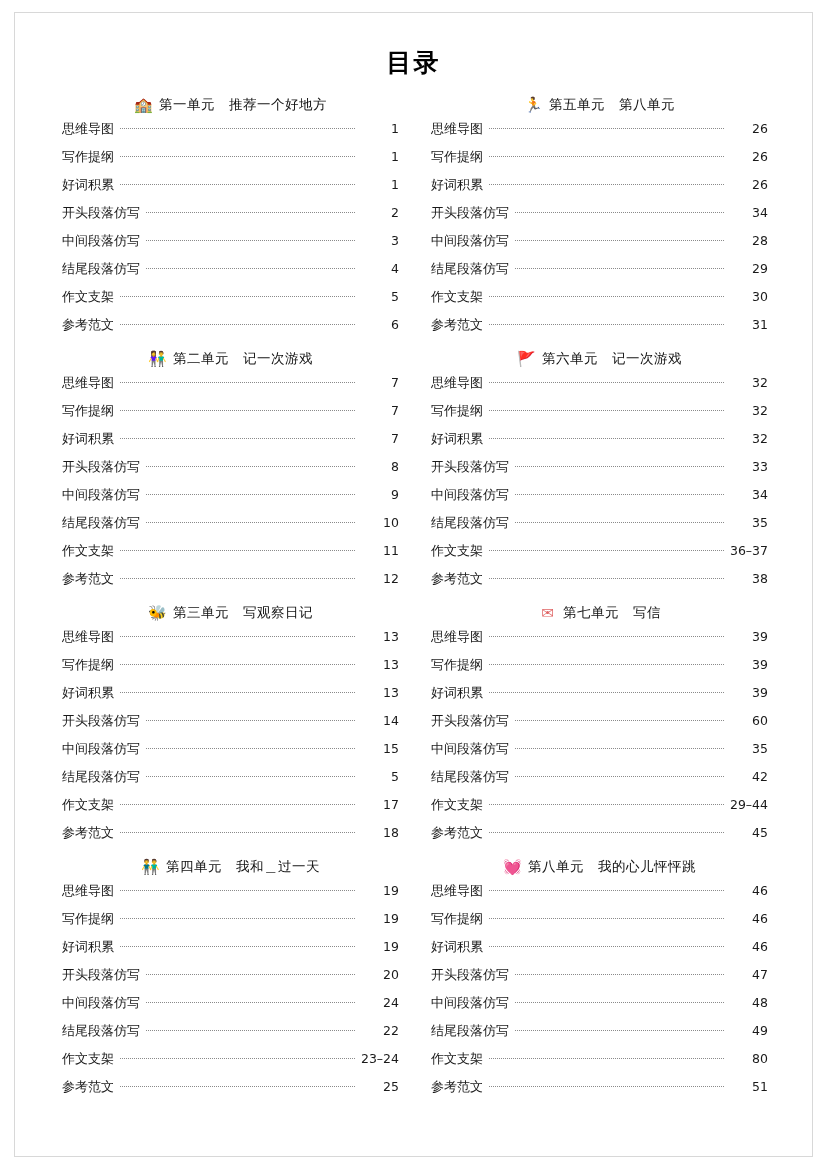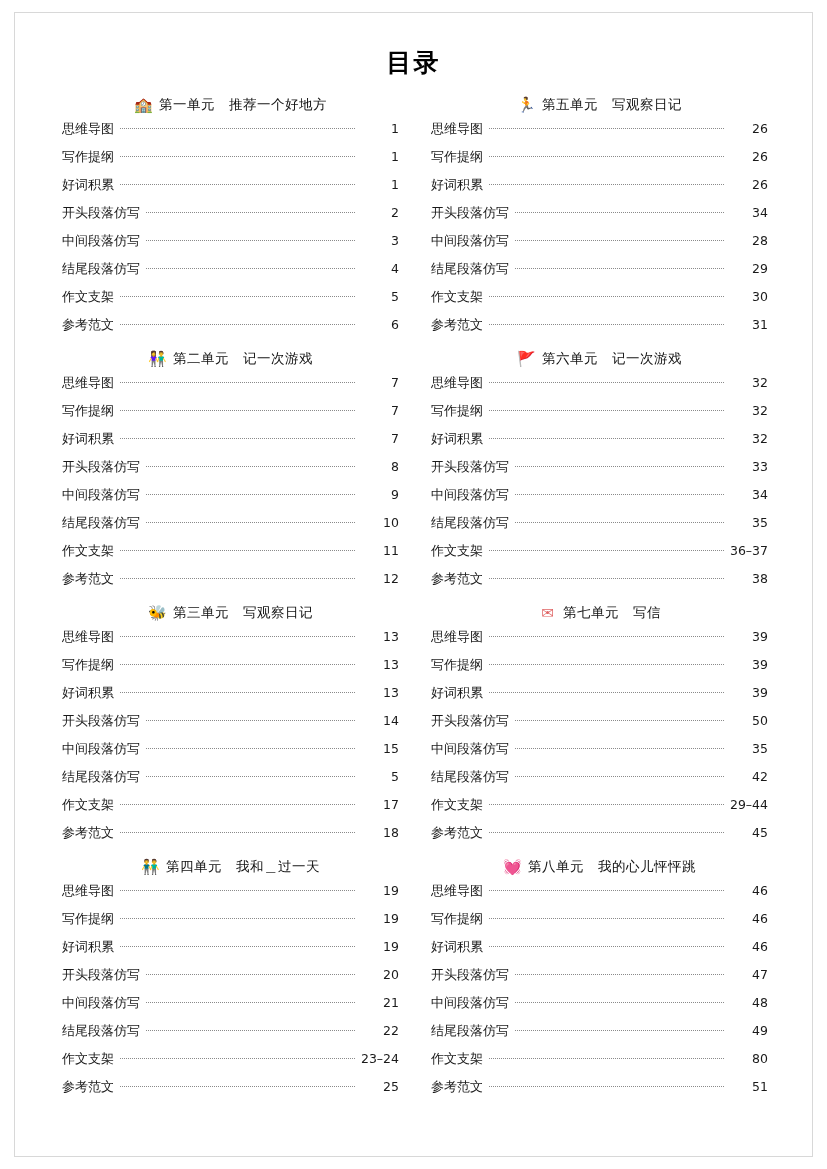--- a/index.html
+++ b/index.html
@@ -295,21 +295,21 @@
           <span class="entry-page">19</span>
         </div>
         <div class="entry">
           <span class="entry-label">开头段落仿写</span>
           <span class="entry-dots"></span>
           <span class="entry-page">20</span>
         </div>
         <div class="entry">
           <span class="entry-label">中间段落仿写</span>
           <span class="entry-dots"></span>
-          <span class="entry-page">21</span>
+          <span class="entry-page">24</span>
         </div>
         <div class="entry">
           <span class="entry-label">结尾段落仿写</span>
           <span class="entry-dots"></span>
           <span class="entry-page">22</span>
         </div>
         <div class="entry">
           <span class="entry-label">作文支架</span>
           <span class="entry-dots"></span>
           <span class="entry-page">23–24</span>
@@ -321,21 +321,21 @@
         </div>
       </div>
 
     </div>
 
     <div class="col">
 
       <div class="unit">
         <div class="unit-head">
           <span class="unit-icon ic-run">🏃</span>
-          <span class="unit-title">第五单元　写观察日记</span>
+          <span class="unit-title">第五单元　第八单元</span>
         </div>
         <div class="entry">
           <span class="entry-label">思维导图</span>
           <span class="entry-dots"></span>
           <span class="entry-page">26</span>
         </div>
         <div class="entry">
           <span class="entry-label">写作提纲</span>
           <span class="entry-dots"></span>
           <span class="entry-page">26</span>
@@ -435,21 +435,21 @@
           <span class="entry-page">39</span>
         </div>
         <div class="entry">
           <span class="entry-label">好词积累</span>
           <span class="entry-dots"></span>
           <span class="entry-page">39</span>
         </div>
         <div class="entry">
           <span class="entry-label">开头段落仿写</span>
           <span class="entry-dots"></span>
-          <span class="entry-page">50</span>
+          <span class="entry-page">60</span>
         </div>
         <div class="entry">
           <span class="entry-label">中间段落仿写</span>
           <span class="entry-dots"></span>
           <span class="entry-page">35</span>
         </div>
         <div class="entry">
           <span class="entry-label">结尾段落仿写</span>
           <span class="entry-dots"></span>
           <span class="entry-page">42</span>

